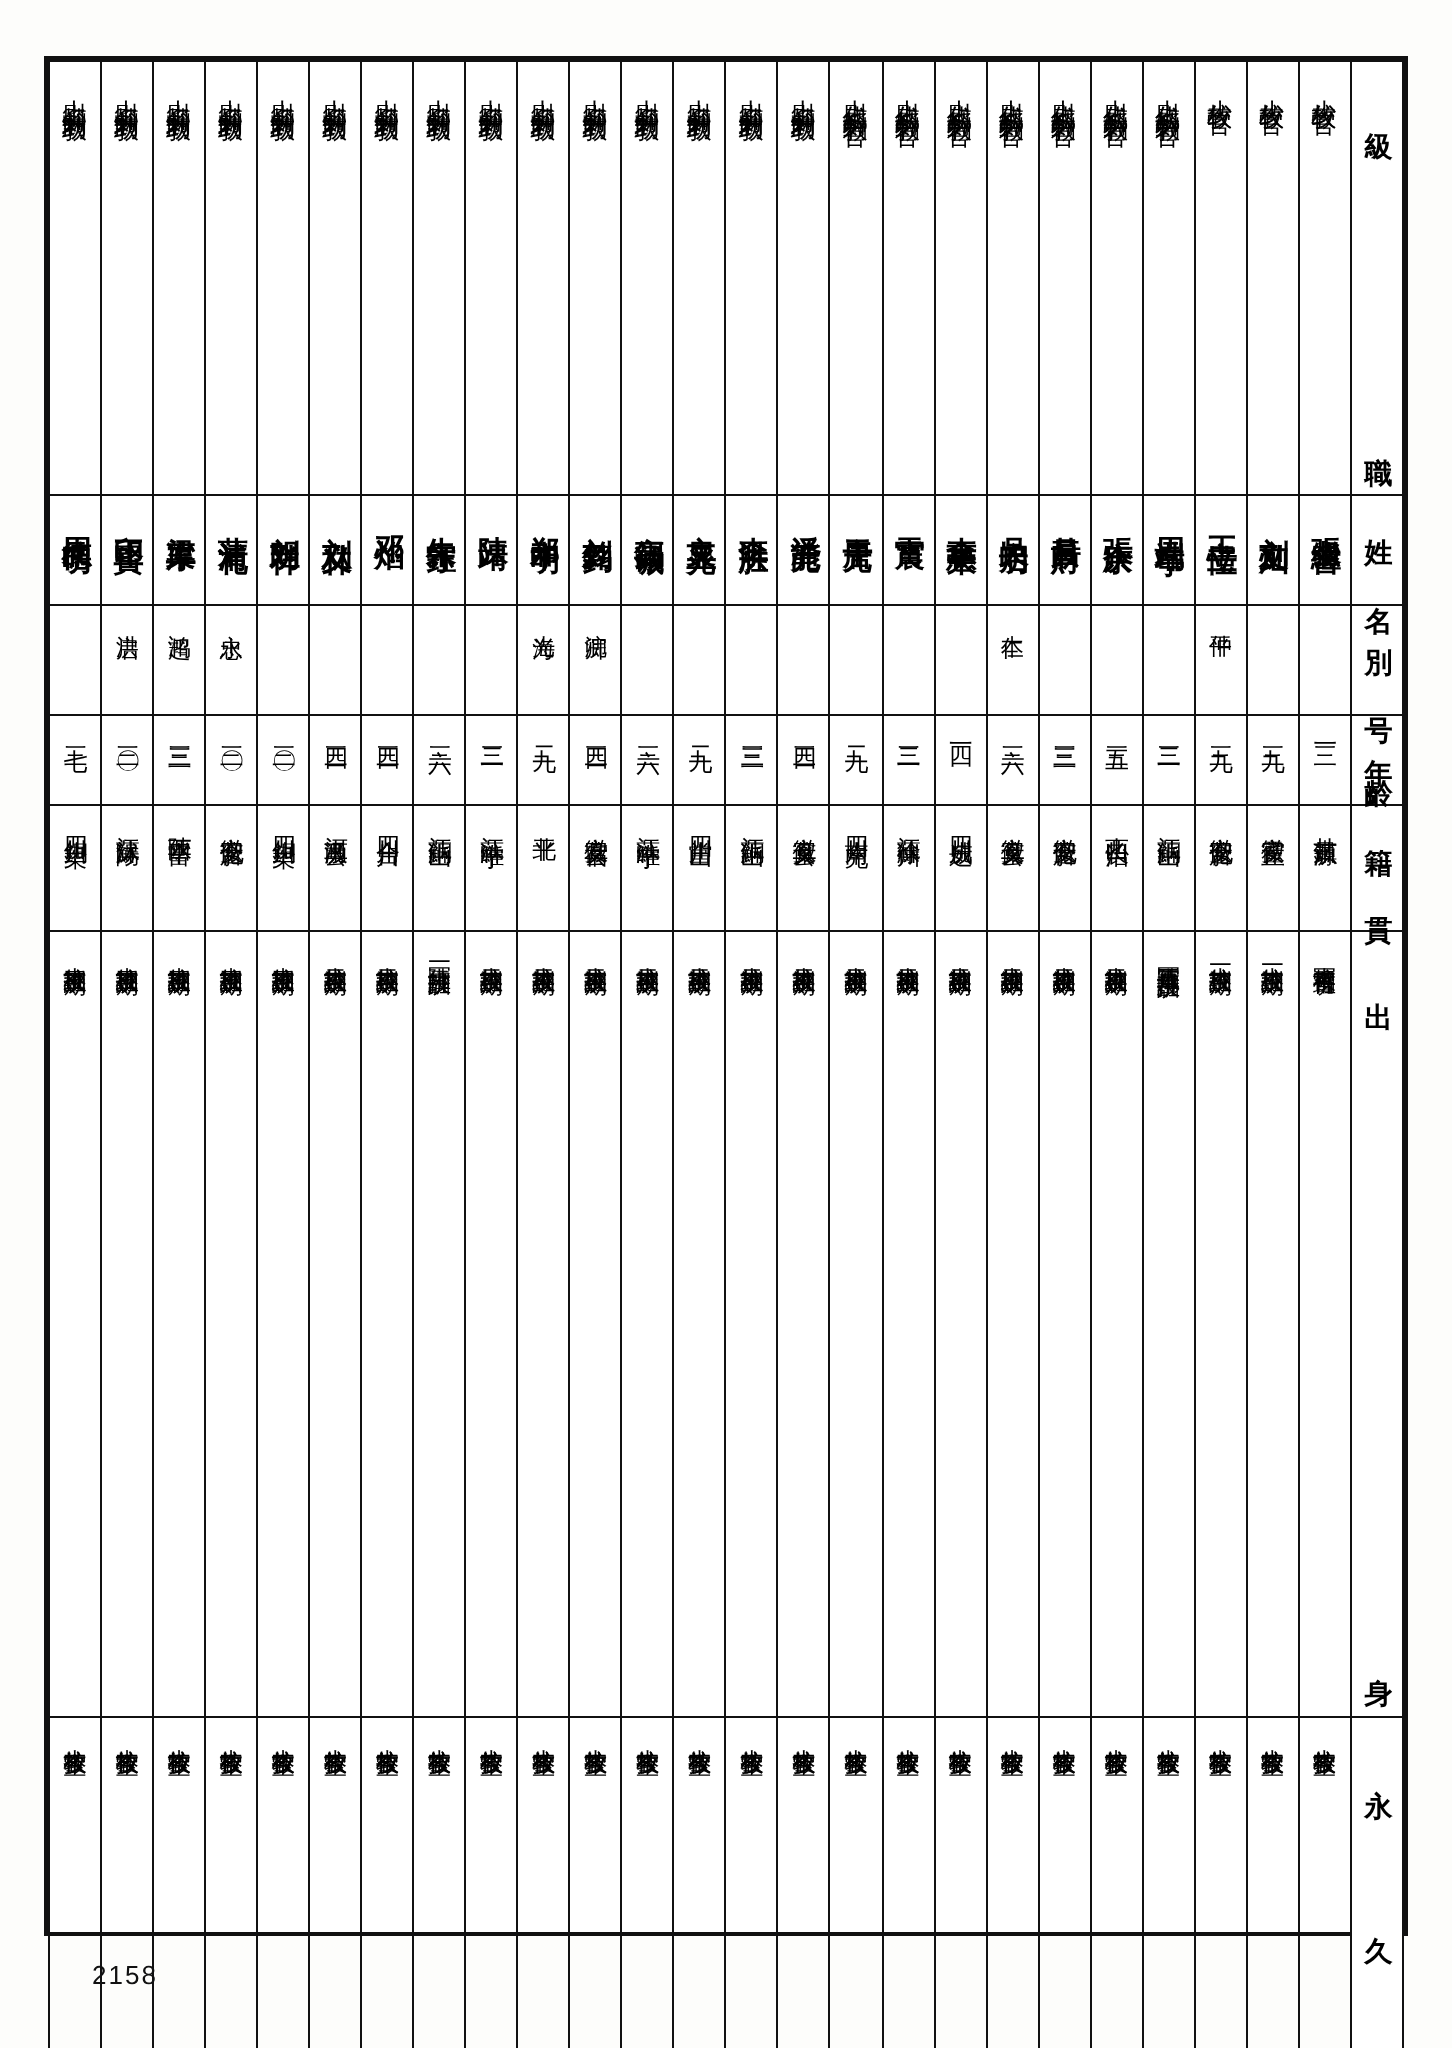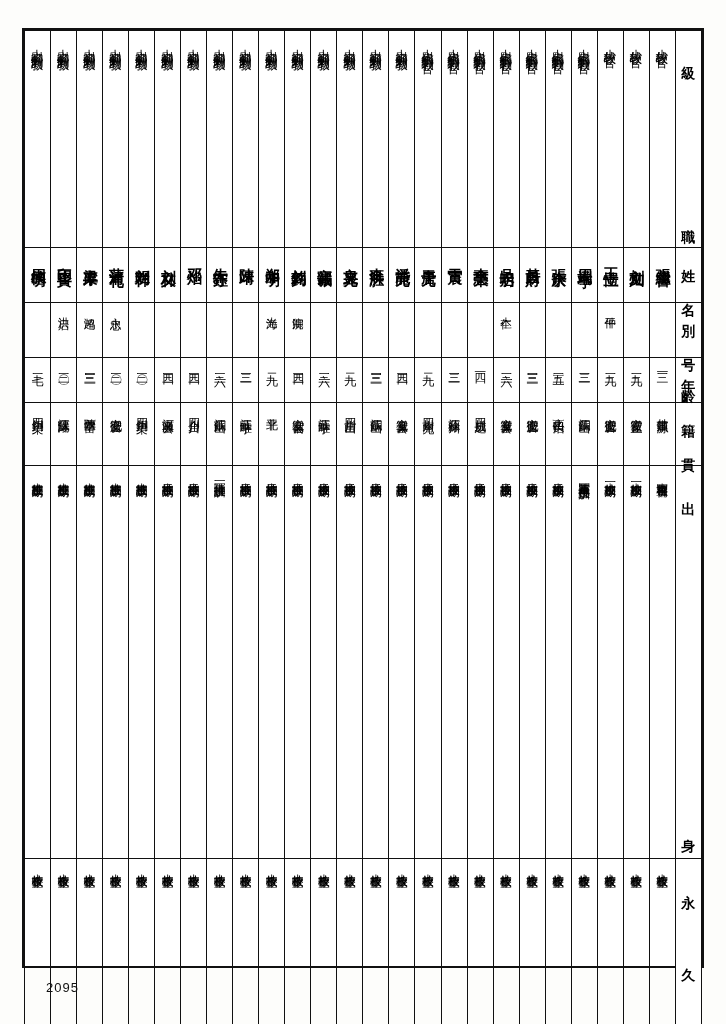--- a/index.html
+++ b/index.html
@@ -689,14 +689,14 @@
             <td class="addr" style="width: 3.846%;">
               <span class="v">本校技教室</span>
             </td>
             <td class="hdrcell rowlabel rowlabel-wide" style="width: 3.846%;">
               <span class="v">永　久　通　訊　处</span>
             </td>
           </tr>
         </tbody>
     </table>
   </div>
-  <div class="page-number">2095</div>
+  <div class="page-number">2158</div>
 </div>
 
 </body></html>

